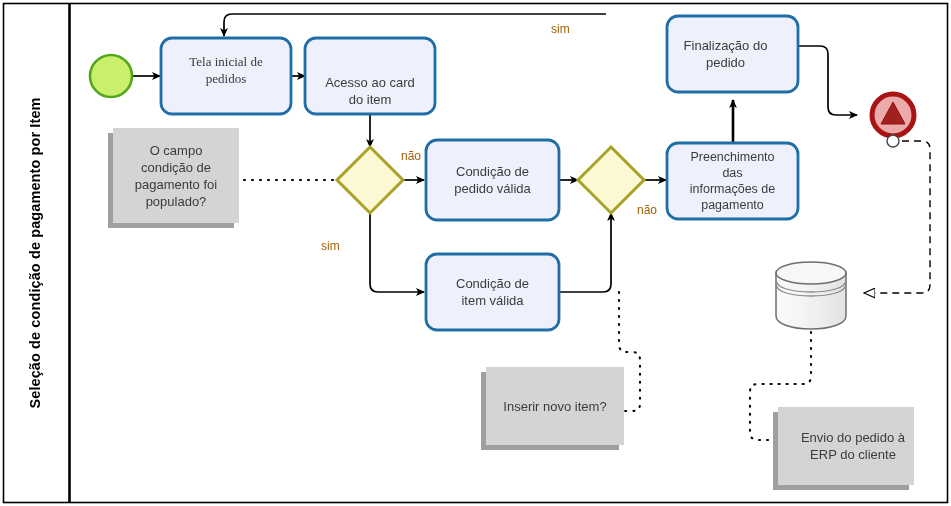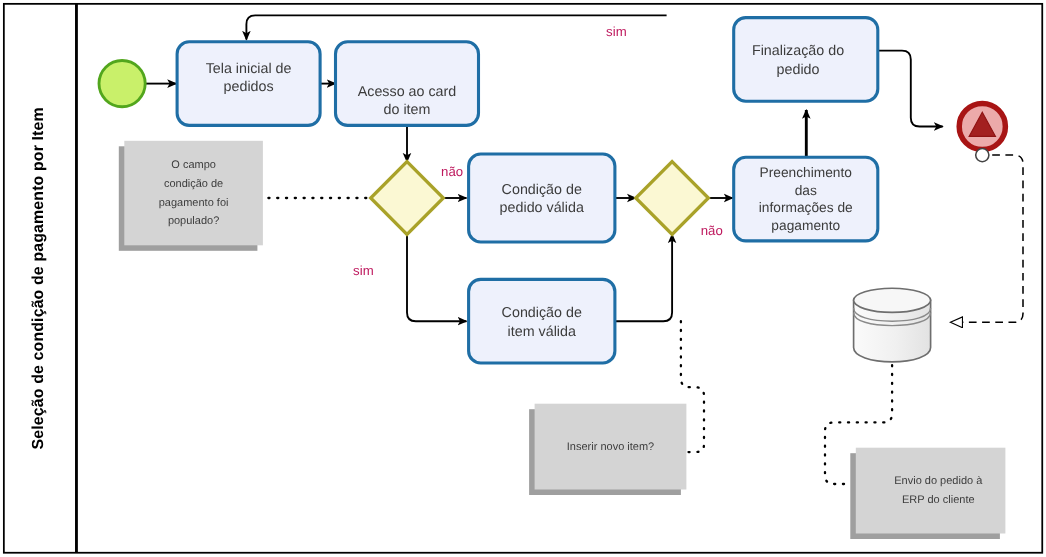--- a/index.html
+++ b/index.html
@@ -31,24 +31,24 @@
     display:flex;align-items:center;justify-content:center;
     text-align:center;
     color:#3c3c3c;
     font-size:13px;
     line-height:17px;
     pointer-events:none;
     padding:0 6px;
     box-sizing:border-box;
     white-space:pre-line;
   }
-  .annot-label{ color:#3c3c3c; font-size:10px; line-height:17px; }
+  .annot-label{ color:#3c3c3c; font-size:13px; line-height:17px; }
   .edge-label{
     position:absolute;
-    color:#be185d;
+    color:#a16207;
     font-size:12px;
     line-height:14px;
     pointer-events:none;
   }
 </style>
 </head>
 <body>
 
 <div id="canvas">
 
@@ -148,21 +148,21 @@
       <rect x="481" y="372" width="138" height="78" fill="#9f9f9f"></rect>
       <rect x="486" y="367" width="138" height="78" fill="#d4d4d4"></rect>
 
       <rect x="773" y="412" width="136" height="78" fill="#9f9f9f"></rect>
       <rect x="778" y="407" width="136" height="78" fill="#d4d4d4"></rect>
     </g>
   </svg>
 
   <div class="lane-title">Seleção de condição de pagamento por Item</div>
 
-  <div class="node-label" style="left:161px;top:38px;width:130px;height:64px;">Tela inicial de
+  <div class="node-label" style="left:161px;top:38px;width:130px;height:64px;font-family:Liberation Serif, serif;">Tela inicial de
 pedidos</div>
 
   <div class="node-label" style="left:305px;top:38px;width:130px;height:76px;margin-top:15px;">Acesso ao card
 do item</div>
 
   <div class="node-label" style="left:426px;top:140px;width:133px;height:80px;">Condição de
 pedido válida</div>
 
   <div class="node-label" style="left:426px;top:254px;width:133px;height:76px;">Condição de
 item válida</div>

